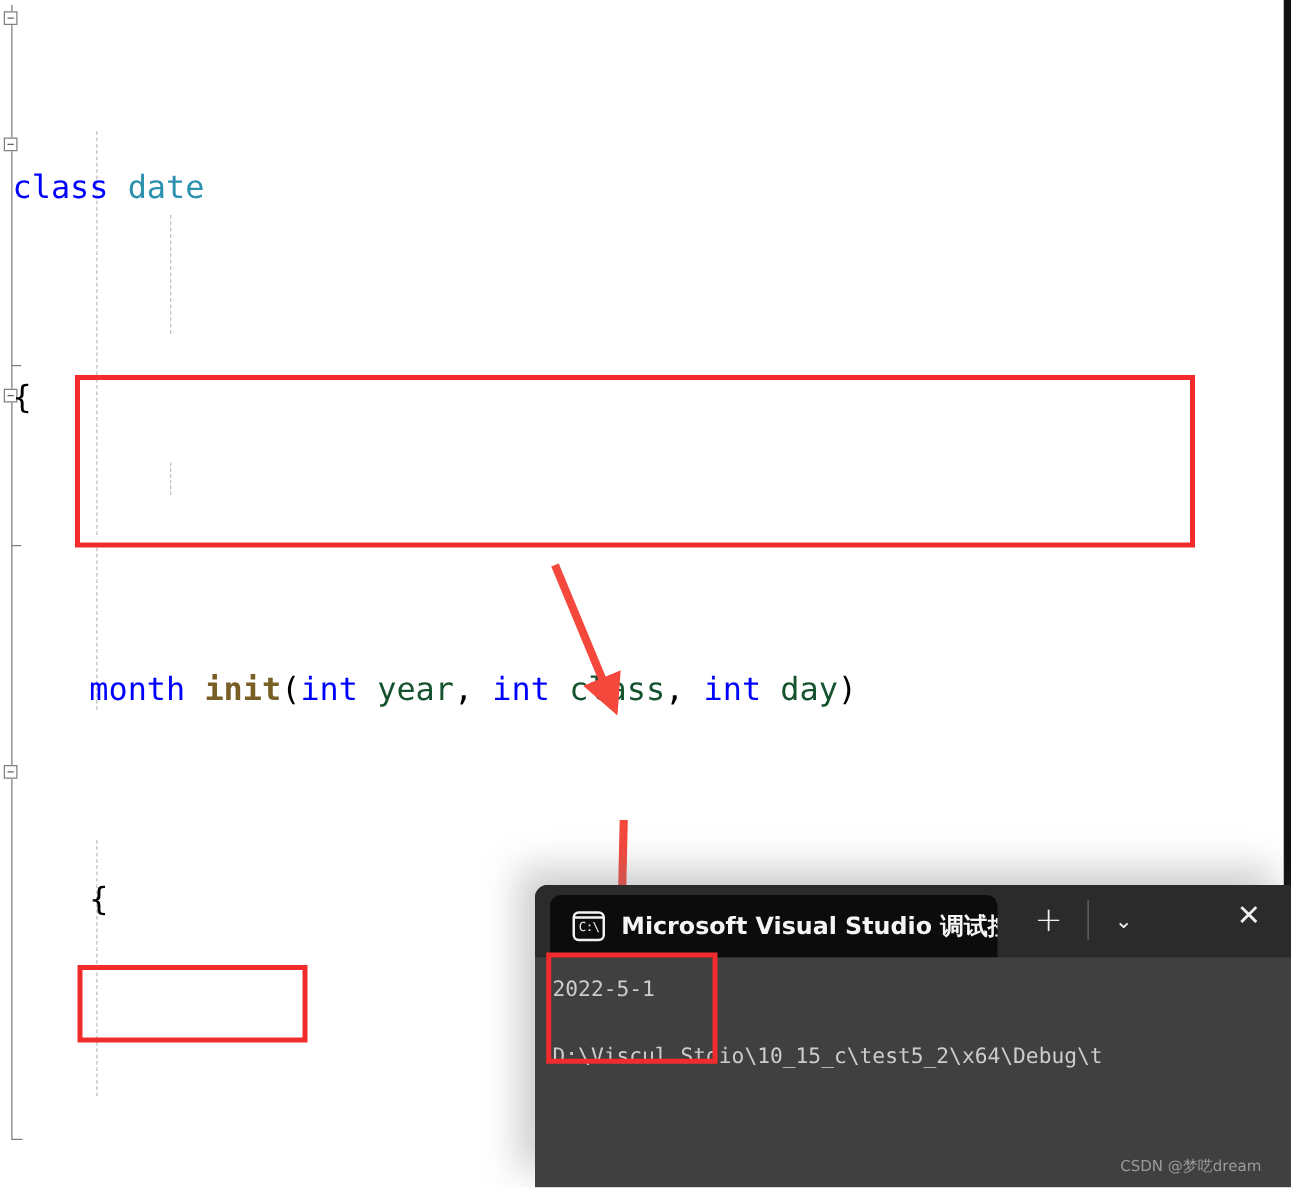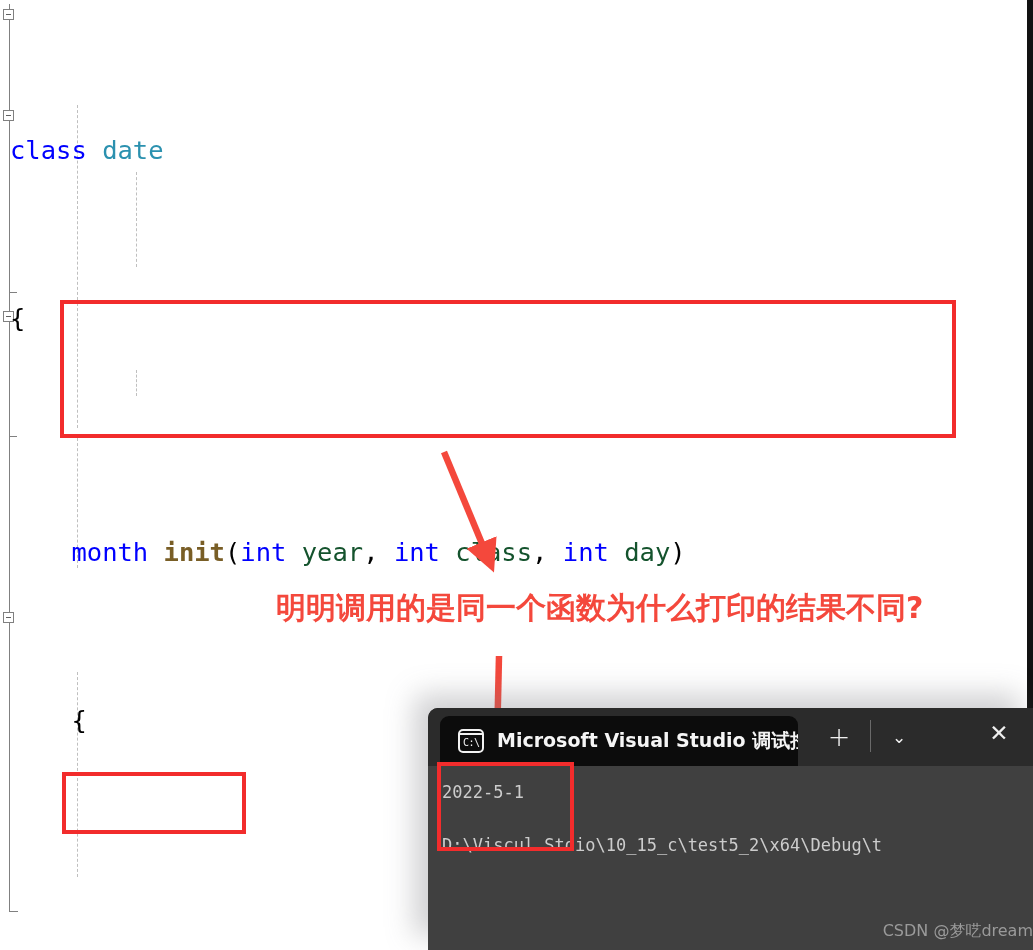--- a/index.html
+++ b/index.html
@@ -232,23 +232,23 @@
     line-height: 33px;
     color: #cccccc;
     padding: 10px 0 0 14px;
     box-sizing: border-box;
     white-space: pre;
     overflow: hidden;
   }
   #term-body .blank { height: 20px; }
   #watermark {
     position: absolute;
-    right: 0; bottom: 8px;
-    font-family: "DejaVu Sans", sans-serif;
-    font-size: 16px;
+    right: 24px; bottom: 8px;
+    font-family: "DejaVu Sans", sans-serif;
+    font-size: 12px;
     color: #9a9a9a;
     white-space: nowrap;
   }
   
   #editor-edge {
     position: absolute;
     left: 1027px; top: 0;
     width: 6px; height: 708px;
     background: #111111;
   }
@@ -379,21 +379,20 @@
 
   <svg class="arrow-svg" id="arrow-2" style="left:470px; top:648px; width:60px; height:120px;" viewBox="0 0 60 120">
     <defs>
       <marker id="ah2" markerWidth="5" markerHeight="5" refX="2.6" refY="2.5" orient="auto">
         <path d="M0,0 L5,2.5 L0,5 Z" fill="#f4483c"></path>
       </marker>
     </defs>
     <line x1="29" y1="8" x2="27" y2="96" stroke="#f4483c" stroke-width="6.5" marker-end="url(#ah2)"></line>
   </svg>
 
-  <div id="annotation">明明调用的是同一个函数为什么打印的结果不同?</div>
 
   <div id="terminal">
 
     <div id="term-titlebar">
       <div id="term-tab">
         <div id="term-tab-icon">
           <span>C:\</span>
         </div>
         <div id="term-tab-title">Microsoft Visual Studio 调试控</div>
       </div>

